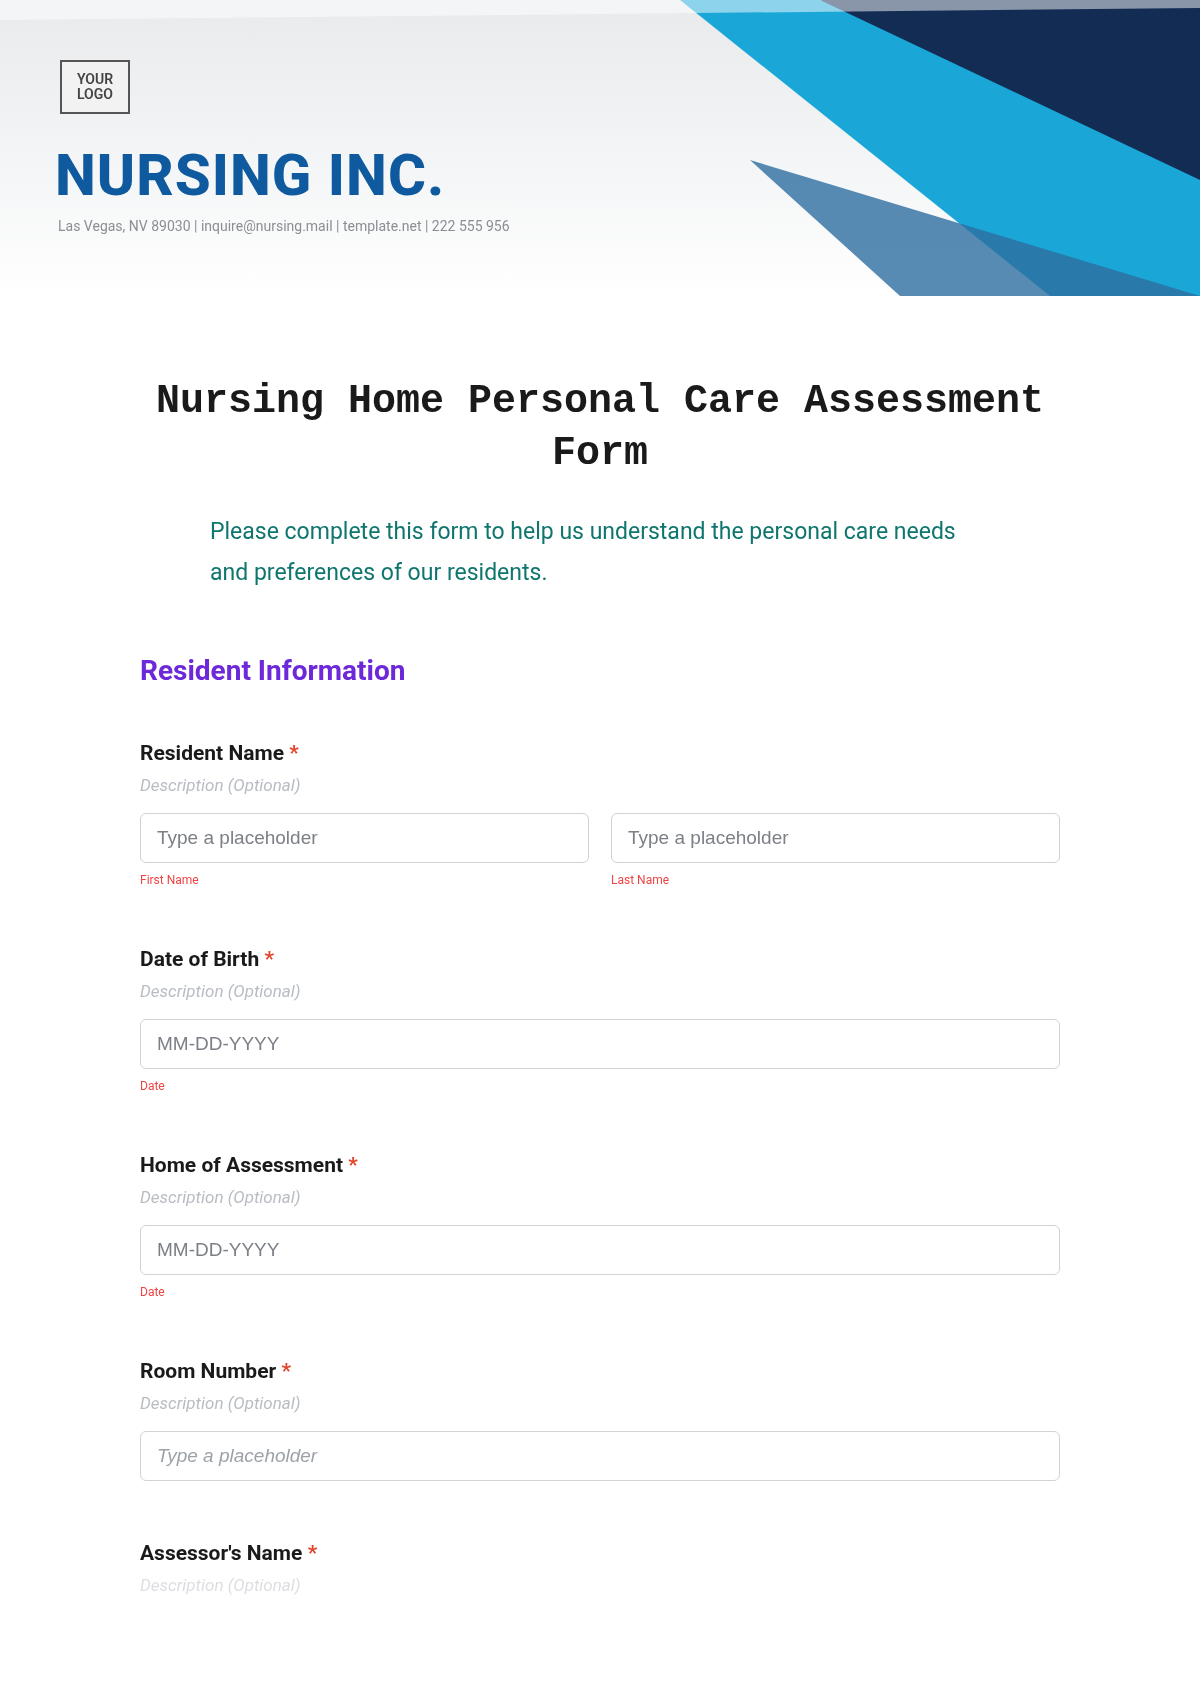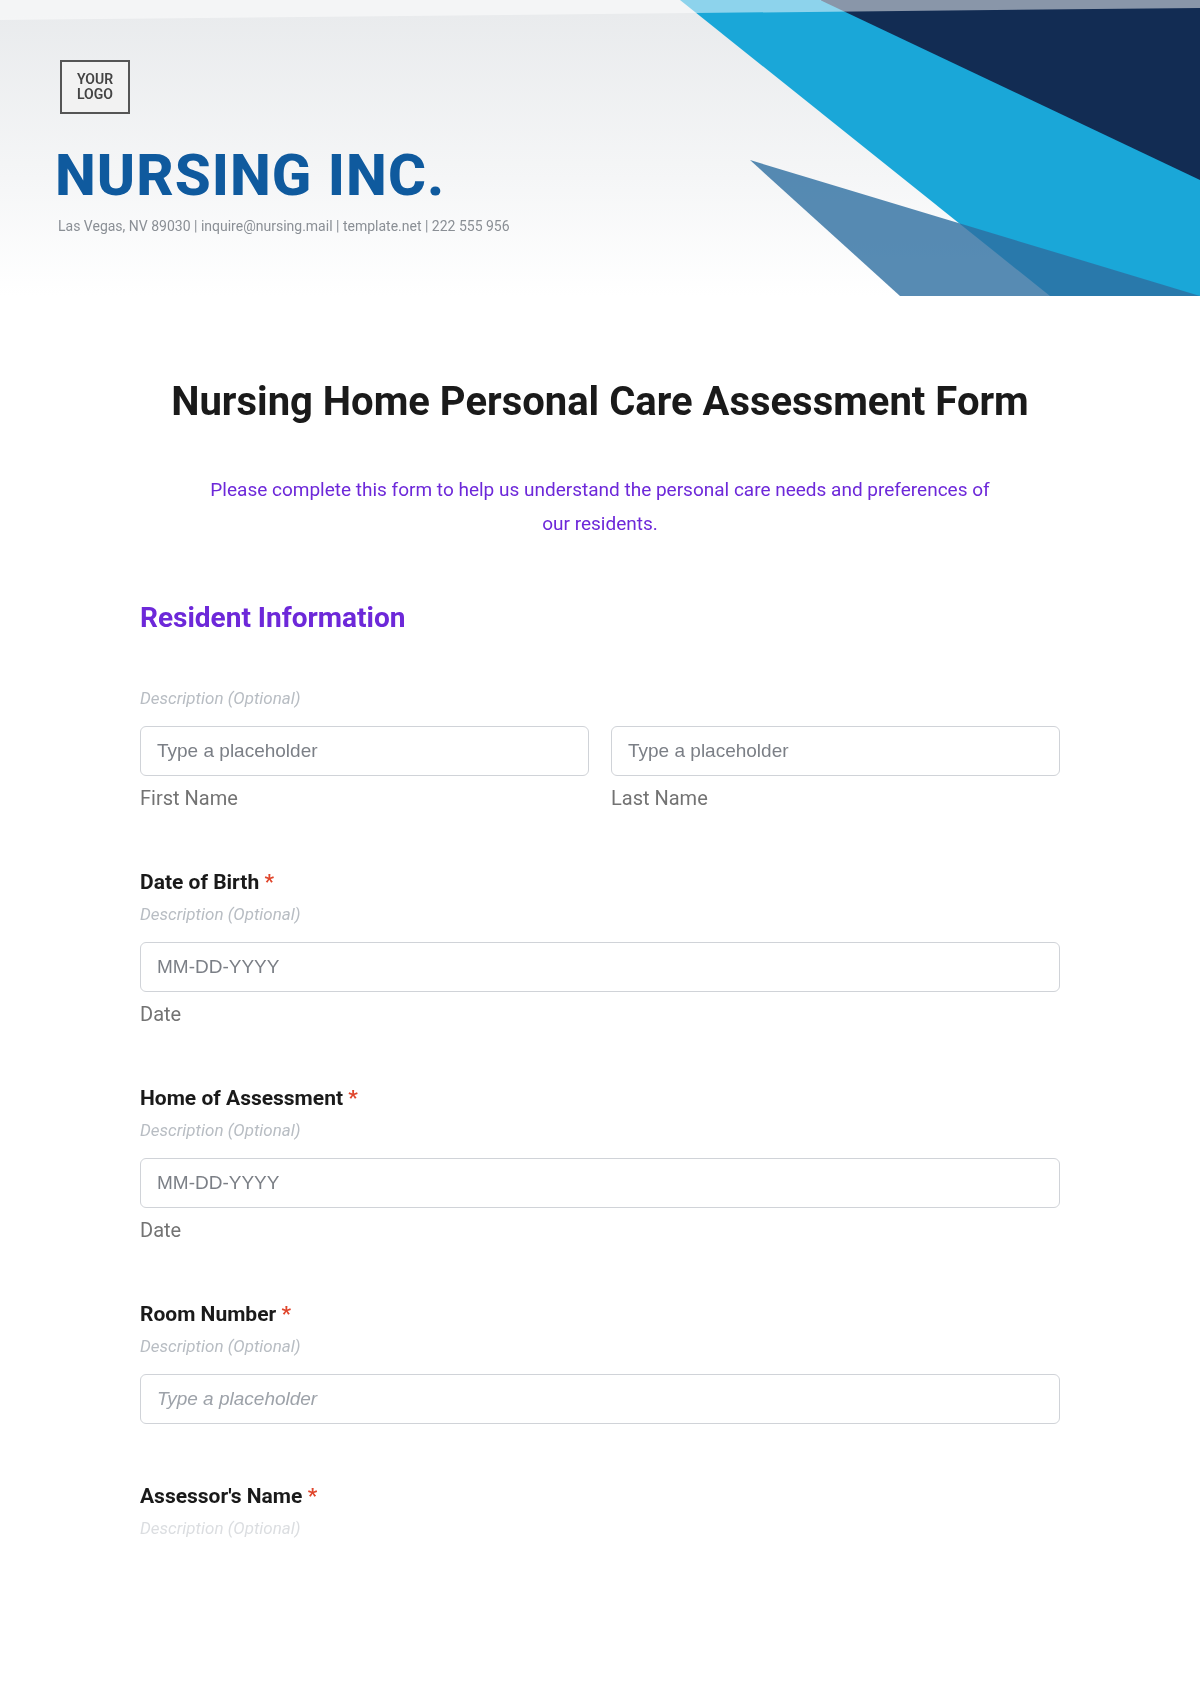--- a/index.html
+++ b/index.html
@@ -55,26 +55,27 @@
   .form-wrap {
     width: 920px;
     margin: 80px auto 0 auto;
   }
   .form-title {
     font-size: 40px;
     font-weight: 700;
     color: #1a1a1a;
     text-align: center;
     line-height: 1.3;
-    margin-bottom: 45px;
+    margin-bottom: 31px;
+    font-family: Liberation Mono, monospace;
   }
   .form-sub {
-    font-size: 19px;
-    color: #6d28d9;
-    text-align: center;
+    font-size: 23px;
+    color: #0f766e;
+    text-align: left;
     line-height: 1.8;
     margin: 0 auto 60px auto;
     max-width: 780px;
   }
   .section-title {
     font-size: 28px;
     font-weight: 700;
     color: #6d28d9;
     margin-bottom: 54px;
   }
@@ -101,22 +102,22 @@
     border-radius: 6px;
     padding: 4px 16px;
     font-size: 19px;
     color: #333;
     outline: none;
     background: #fff;
   }
   .input::placeholder { color: #7b7f86; }
   .input.italic::placeholder { font-style: italic; color: #9da2a9; }
   .sub-label {
-    font-size: 20px;
-    color: #737373;
+    font-size: 12px;
+    color: #ef4444;
     margin-top: 10px;
   }
 </style>
 </head>
 <body>
 
 <div class="hero">
   <svg viewBox="0 0 1200 296" preserveAspectRatio="none">
     <polygon points="1200,0 820,0 1200,296" fill="#122c53"></polygon>
     <polygon points="820,0 680,0 1050,296 1200,296 1200,180" fill="#1aa7d8"></polygon>
@@ -132,20 +133,24 @@
 </div>
 
 <div class="form-wrap">
 
   <h1 class="form-title">Nursing Home Personal Care Assessment Form</h1>
   <p class="form-sub">Please complete this form to help us understand the personal care needs and preferences of our residents.</p>
 
   <h2 class="section-title">Resident Information</h2>
 
   <div class="field-block">
+    <div class="field-label">
+      <span>Resident Name</span>
+      <span class="req">*</span>
+    </div>
     <div class="field-desc">Description (Optional)</div>
     <div class="row">
       <div class="col">
         <input class="input" type="text" placeholder="Type a placeholder" style="">
         <div class="sub-label">First Name</div>
       </div>
       <div class="col">
         <input class="input" type="text" placeholder="Type a placeholder" style="">
         <div class="sub-label">Last Name</div>
       </div>

